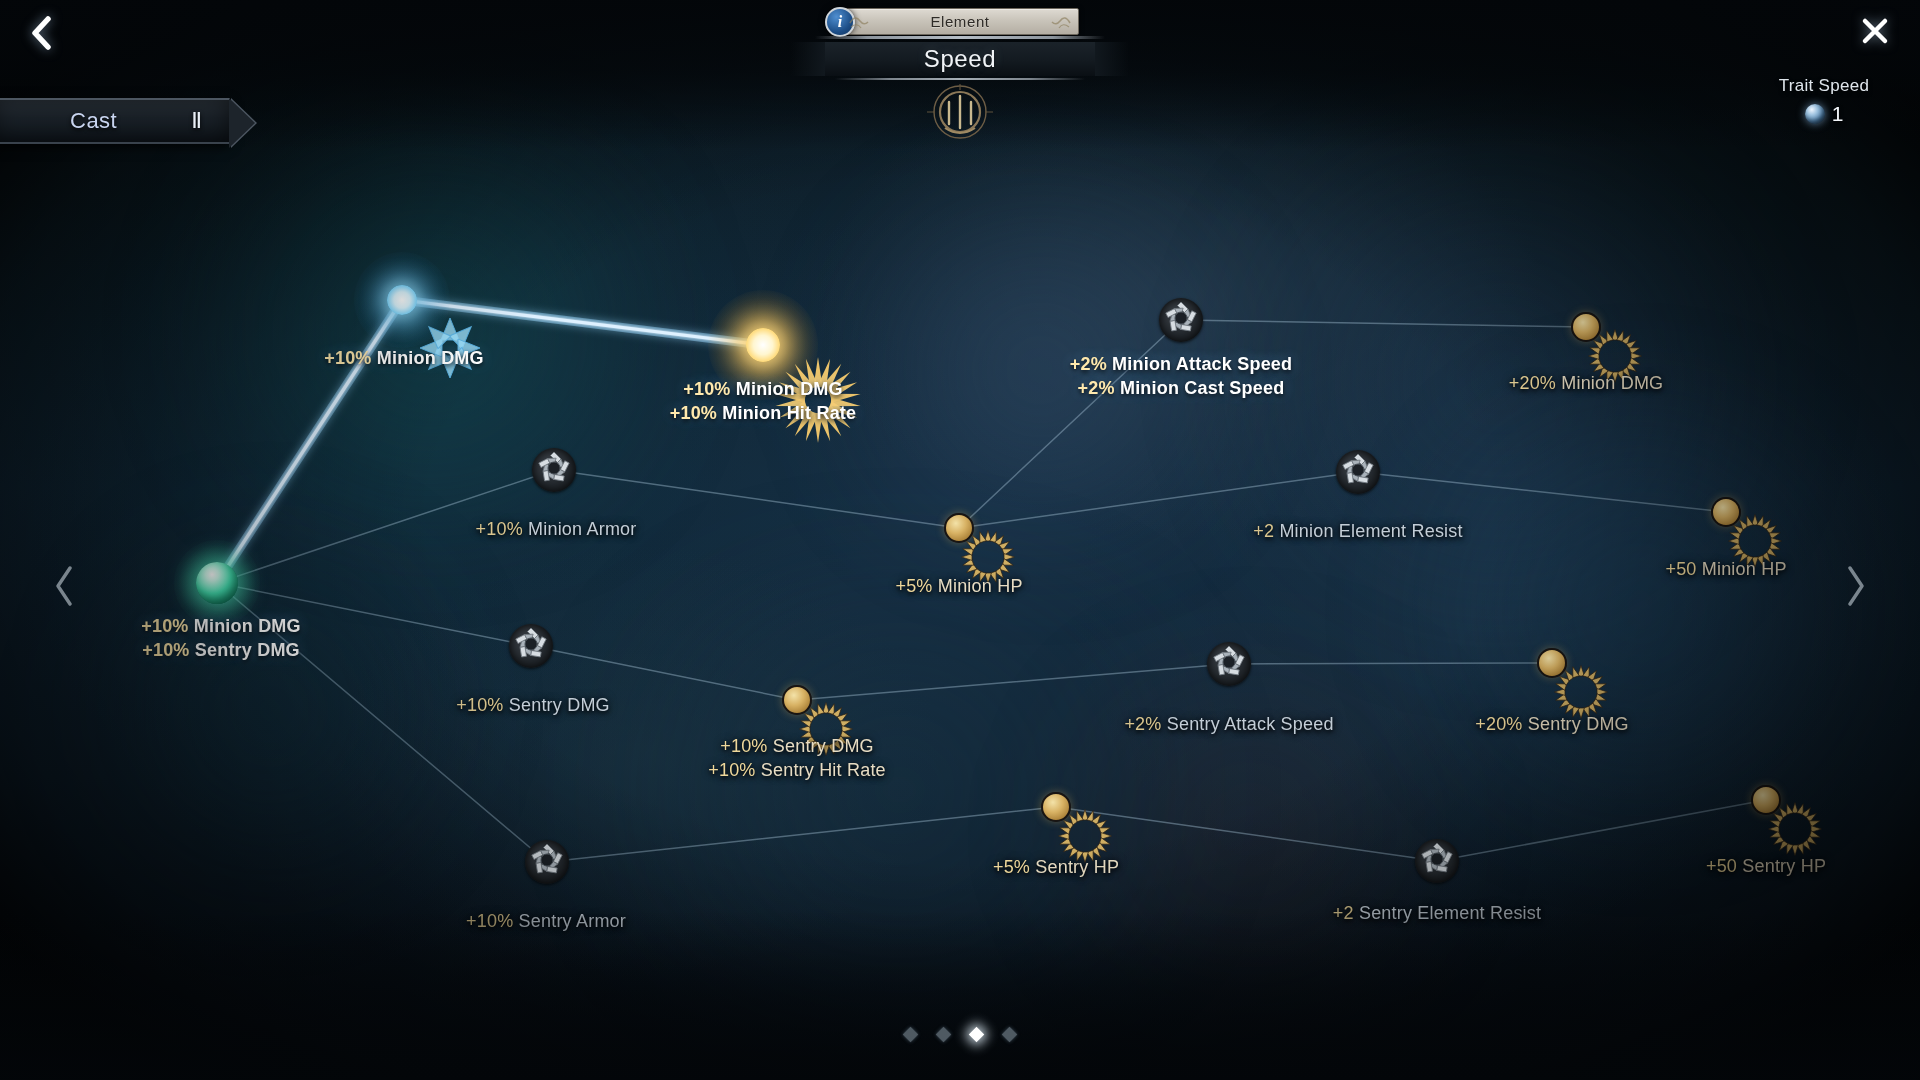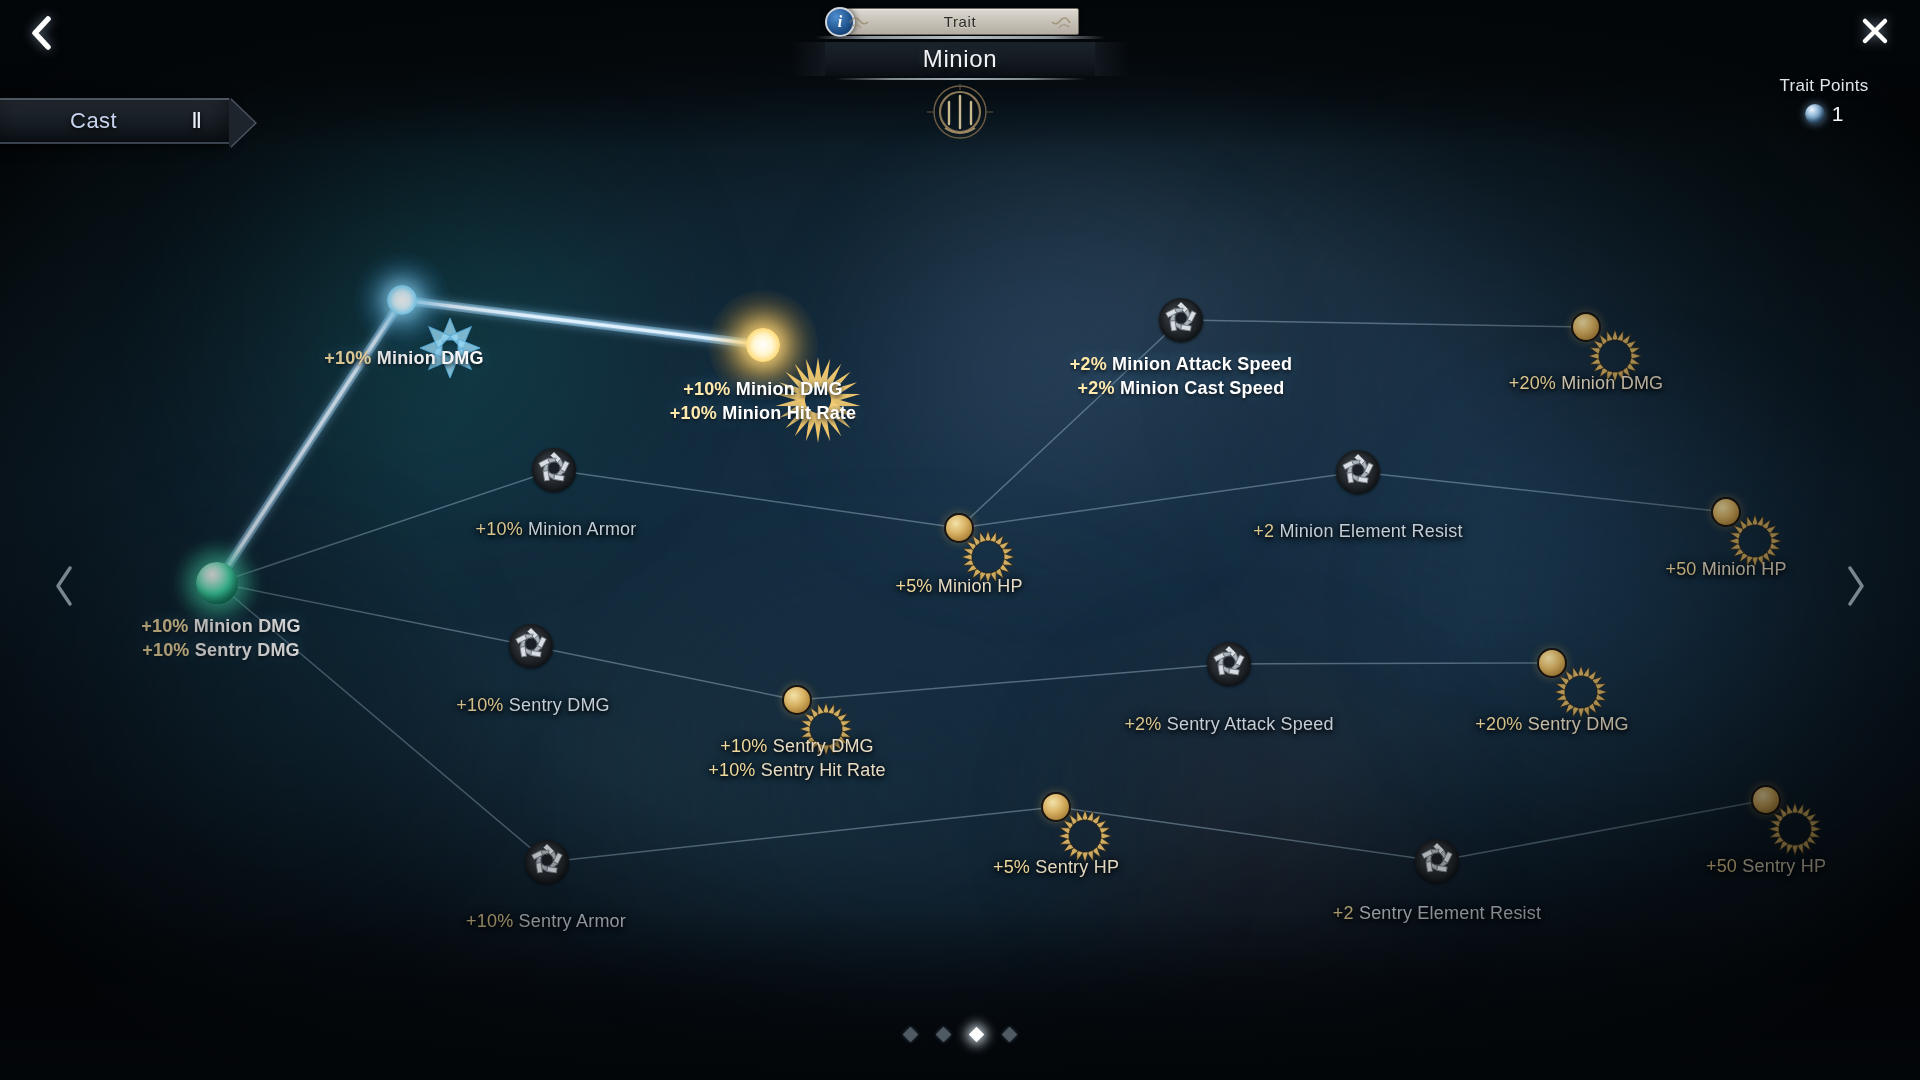--- a/index.html
+++ b/index.html
@@ -1157,27 +1157,27 @@
   <div class="zodiac-bar">
     <div class="info-badge">i</div>
     <svg class="zod-orn l" viewBox="0 0 22 20">
       <path d="M2 10 q5 -9 10 -2 q4 5 8 1" fill="none" stroke="#8d7f5e" stroke-width="1.6"></path>
       <path d="M3 14 q6 -5 10 1" fill="none" stroke="#8d7f5e" stroke-width="1.2"></path>
     </svg>
     <svg class="zod-orn r" viewBox="0 0 22 20">
       <path d="M20 10 q-5 -9 -10 -2 q-4 5 -8 1" fill="none" stroke="#8d7f5e" stroke-width="1.6"></path>
       <path d="M19 14 q-6 -5 -10 1" fill="none" stroke="#8d7f5e" stroke-width="1.2"></path>
     </svg>
-    <div class="label">Trait</div>
+    <div class="label">Element</div>
   </div>
 
   <div class="swamp">
     <div class="bar-top"></div>
     <div class="plaque">
-      <span class="name">Minion</span>
+      <span class="name">Speed</span>
     </div>
     <div class="bar-bot"></div>
     <div class="emblem">
       <svg width="90" height="66" viewBox="0 0 90 66">
         <g stroke="#7d6a4e" fill="none" stroke-width="1.4">
           <circle cx="45" cy="30" r="26" stroke="#6d5d45"></circle>
           <circle cx="45" cy="30" r="20" stroke="#8a7757" stroke-width="2.2"></circle>
         </g>
         <g stroke="#c9b98f" stroke-width="2.4" stroke-linecap="round">
           <path d="M45 14 L45 46"></path>
@@ -1191,21 +1191,21 @@
       </svg>
     </div>
   </div>
 
   <div class="trait-banner">
     <span class="tb-text">Cast</span>
     <span class="tb-num">Ⅱ</span>
   </div>
 
   <div class="trait-points">
-    <div class="tp-label">Trait Points</div>
+    <div class="tp-label">Trait Speed</div>
     <div class="tp-row">
       <span class="tp-orb"></span>
       <span class="tp-val">1</span>
     </div>
   </div>
 
   <div class="page-arrow left">
     <svg width="24" height="44" viewBox="0 0 24 44">
       <path d="M18 4 L6 22 L18 40" fill="none" stroke="#d7e2ea" stroke-width="3.4" stroke-linecap="round" stroke-linejoin="round"></path>
     </svg>

